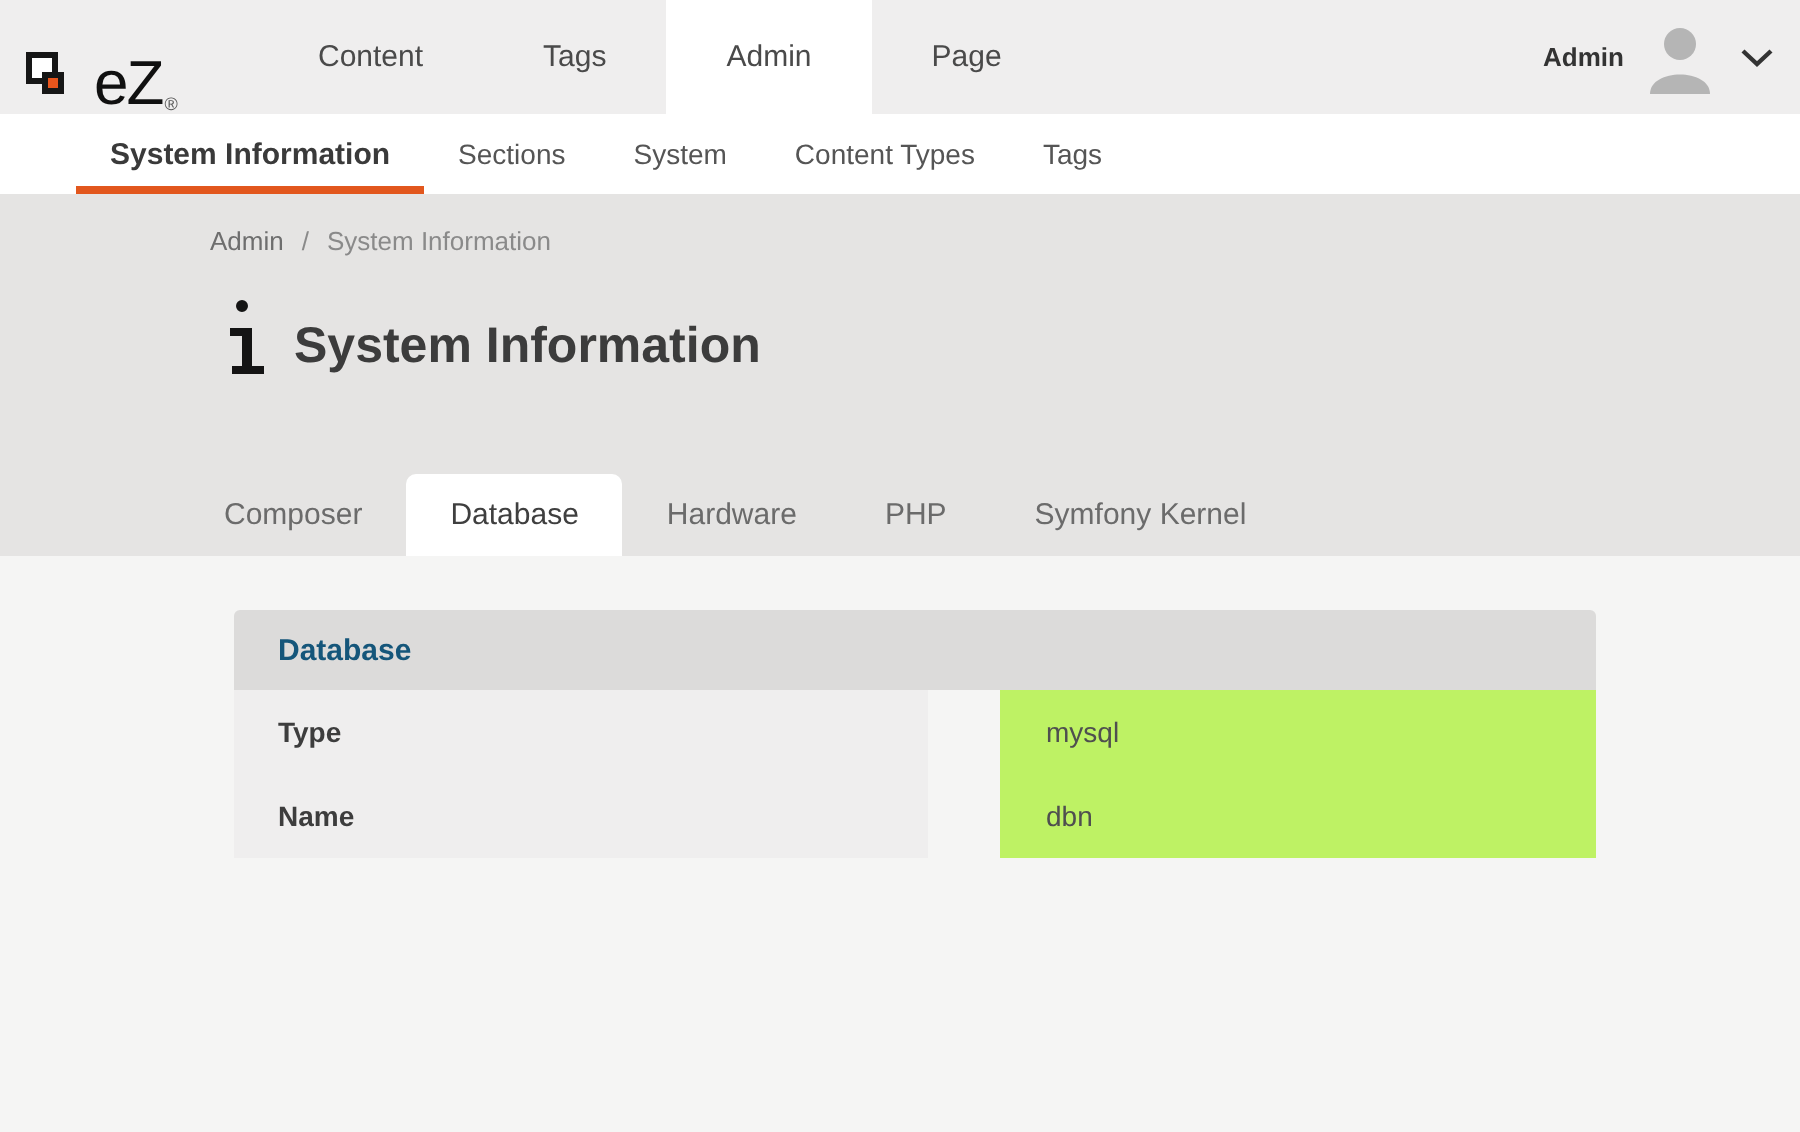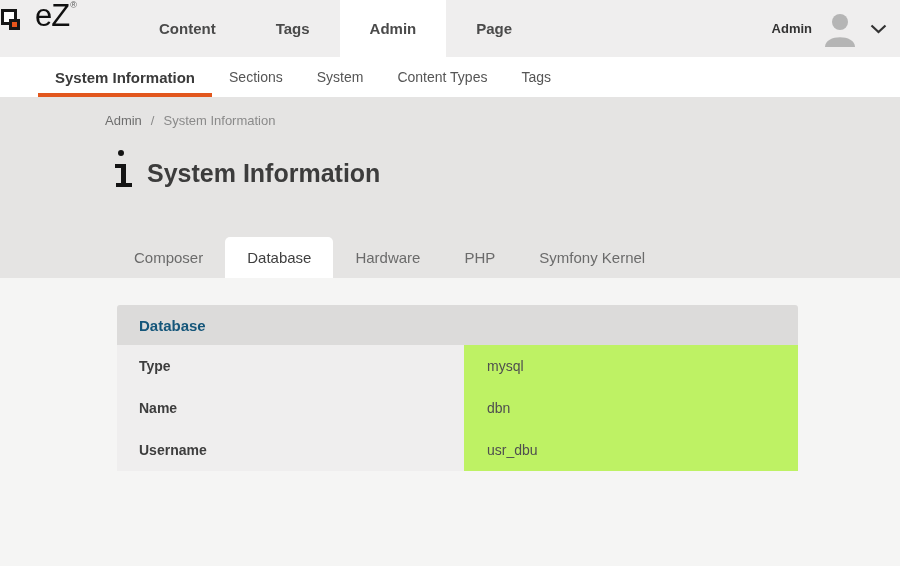--- a/index.html
+++ b/index.html
@@ -13,22 +13,22 @@
 
   
   .topbar {
     height: 57px;
     background: #efeeee;
     display: flex;
     align-items: stretch;
   }
   .logo {
     display: flex;
-    align-items: flex-start;
-    padding-left: 1px;
+    align-items: flex-end;
+    padding-left: 13px;
     width: 106px;
     cursor: pointer;
   }
   .logo-mark { position: relative; width: 32px; height: 38px; margin-top: 2px; }
   .sq-white {
     position: absolute; top: 7px; left: 0;
     width: 16px; height: 16px;
     background: #fff; border: 3px solid #161616;
   }
   .sq-orange {
@@ -41,21 +41,20 @@
     font-weight: 400; line-height: 1; margin-left: 2px;
   }
   .logo-reg { font-size: 9px; color: #555; vertical-align: 22px; margin-left: 1px; }
 
   .topmenu { display: flex; margin-left: 23px; }
   .topmenu-item {
     padding: 0 30px;
     display: flex; align-items: center;
     font-size: 15px; color: #4a4a4a;
     cursor: pointer;
-    font-weight: bold;
   }
   .topmenu-item.active { background: #ffffff; }
 
   .userarea {
     margin-left: auto;
     display: flex; align-items: center;
     gap: 9px; padding-right: 13px;
     cursor: pointer;
   }
   .user-name { font-weight: bold; font-size: 13px; color: #333; }
@@ -124,21 +123,21 @@
     position: absolute; bottom: 0; left: 2px;
     width: 16px; height: 4px; background: #141414;
   }
   .page-title {
     font-size: 25px; font-weight: bold; color: #3c3c3c;
     line-height: 1.1;
   }
 
   .tabs {
     position: absolute;
-    bottom: 0; left: 112px;
+    bottom: 0; left: 90px;
     display: flex;
     height: 41px;
   }
   .tab {
     padding: 0 22px;
     line-height: 41px;
     font-size: 15px;
     color: #6b6b6b;
     cursor: pointer;
     white-space: nowrap;
@@ -155,21 +154,21 @@
   .table-header {
     height: 40px;
     background: #dcdbda;
     border-radius: 3px 3px 0 0;
     display: flex; align-items: center;
     padding-left: 22px;
     color: #15567a;
     font-weight: bold;
     font-size: 15px;
   }
-  .table-row { display: flex; height: 42px; }
+  .table-row { display: flex; height: 42px; gap: 36px; }
   .cell-label {
     width: 347px;
     background: #efeeee;
     display: flex; align-items: center;
     padding-left: 22px;
     font-weight: bold; font-size: 14px; color: #3d3d3d;
   }
   .cell-value {
     flex: 1;
     background: #bef264;
@@ -279,18 +278,14 @@
     </div>
 
     <div class="table-row">
       <div class="cell-label">Type</div>
       <div class="cell-value">mysql</div>
     </div>
     <div class="table-row">
       <div class="cell-label">Name</div>
       <div class="cell-value">dbn</div>
     </div>
-    <div class="table-row">
-      <div class="cell-label">Username</div>
-      <div class="cell-value">usr_dbu</div>
-    </div>
   </div>
 </main>
 
 </body></html>

